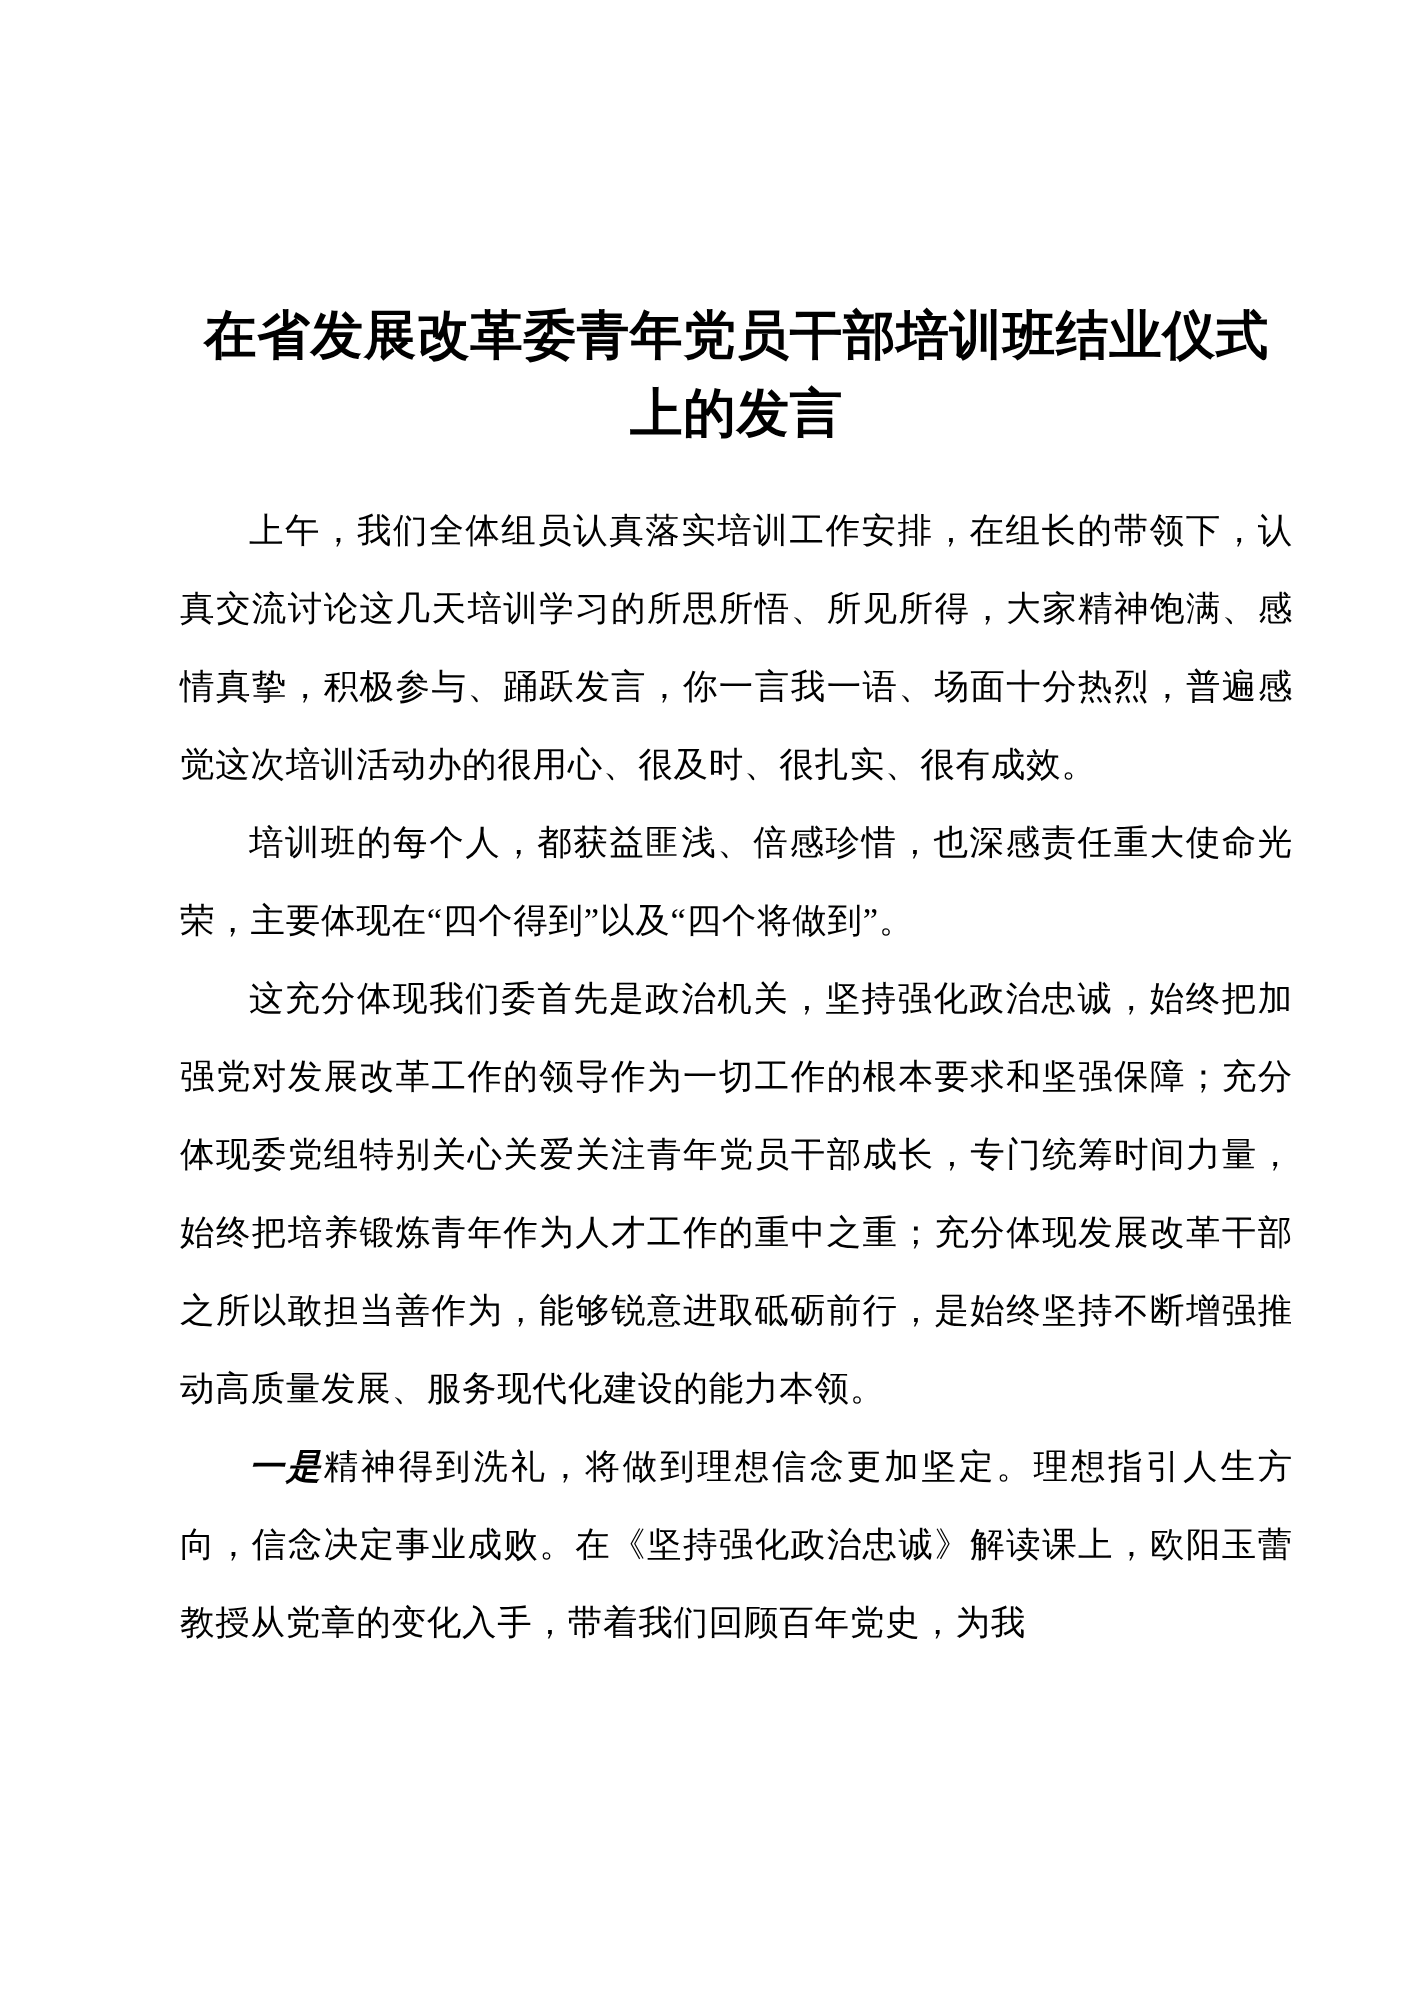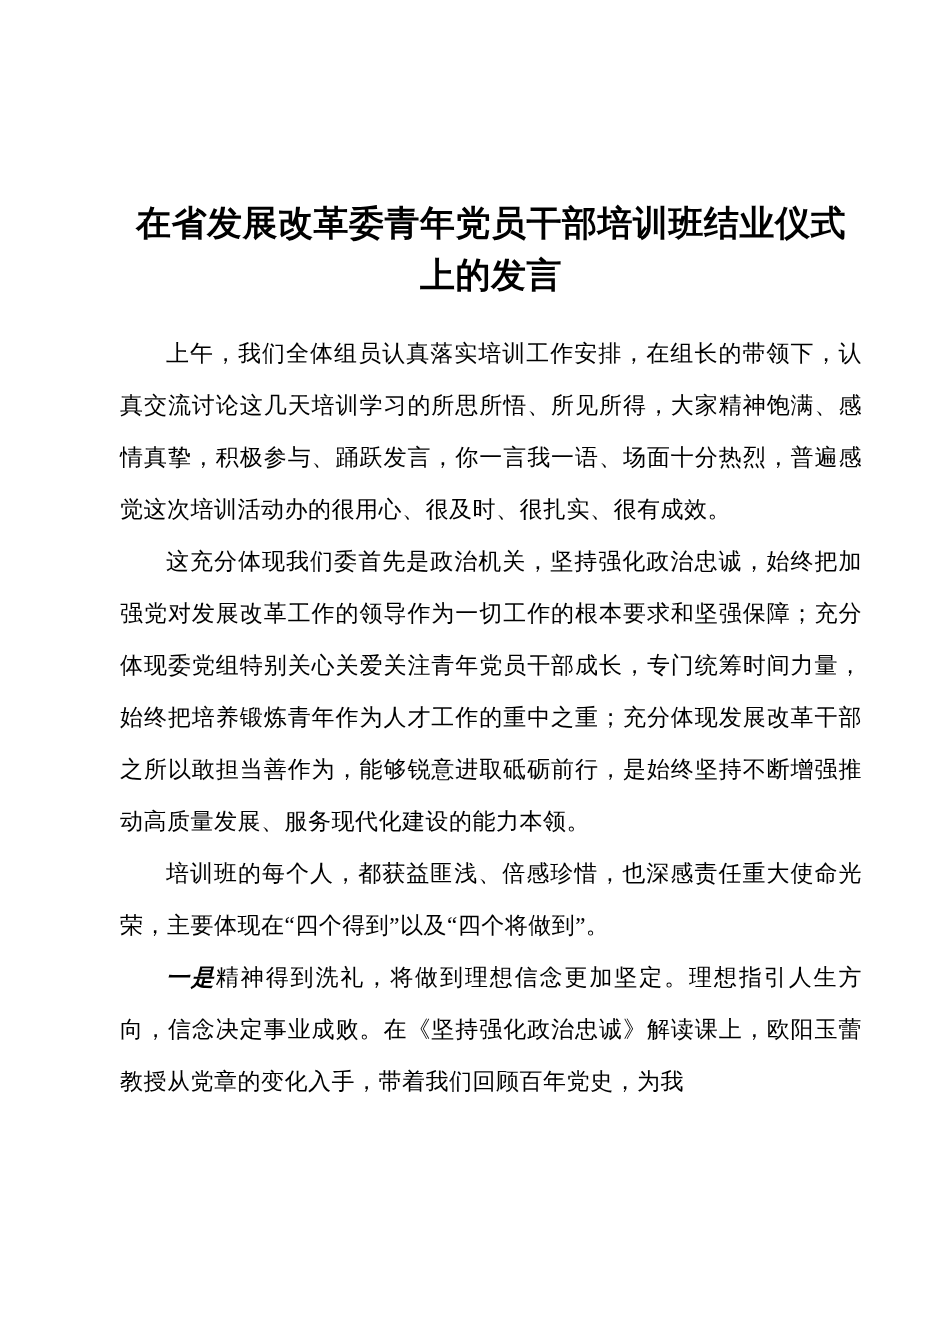--- a/index.html
+++ b/index.html
@@ -47,18 +47,18 @@
   }
 </style>
 </head>
 <body>
 
 <div class="page">
   <div class="content">
     <h1 class="doc-title">在省发展改革委青年党员干部培训班结业仪式上的发言</h1>
     <div class="doc-body">
         <p class="para"><span>上午，我们全体组员认真落实培训工作安排，在组长的带领下，认真交流讨论这几天培训学习的所思所悟、所见所得，大家精神饱满、感情真挚，积极参与、踊跃发言，你一言我一语、场面十分热烈，普遍感觉这次培训活动办的很用心、很及时、很扎实、很有成效。</span></p>
+        <p class="para"><span>培训班的每个人，都获益匪浅、倍感珍惜，也深感责任重大使命光荣，主要体现在“四个得到”以及“四个将做到”。</span></p>
         <p class="para"><span>这充分体现我们委首先是政治机关，坚持强化政治忠诚，始终把加强党对发展改革工作的领导作为一切工作的根本要求和坚强保障；充分体现委党组特别关心关爱关注青年党员干部成长，专门统筹时间力量，始终把培养锻炼青年作为人才工作的重中之重；充分体现发展改革干部之所以敢担当善作为，能够锐意进取砥砺前行，是始终坚持不断增强推动高质量发展、服务现代化建设的能力本领。</span></p>
-        <p class="para"><span>培训班的每个人，都获益匪浅、倍感珍惜，也深感责任重大使命光荣，主要体现在“四个得到”以及“四个将做到”。</span></p>
         <p class="para"><span class="bold">一是</span><span>精神得到洗礼，将做到理想信念更加坚定。理想指引人生方向，信念决定事业成败。在《坚持强化政治忠诚》解读课上，欧阳玉蕾教授从党章的变化入手，带着我们回顾百年党史，为我</span></p>
       </div>
   </div>
 </div>
 
 </body></html>

